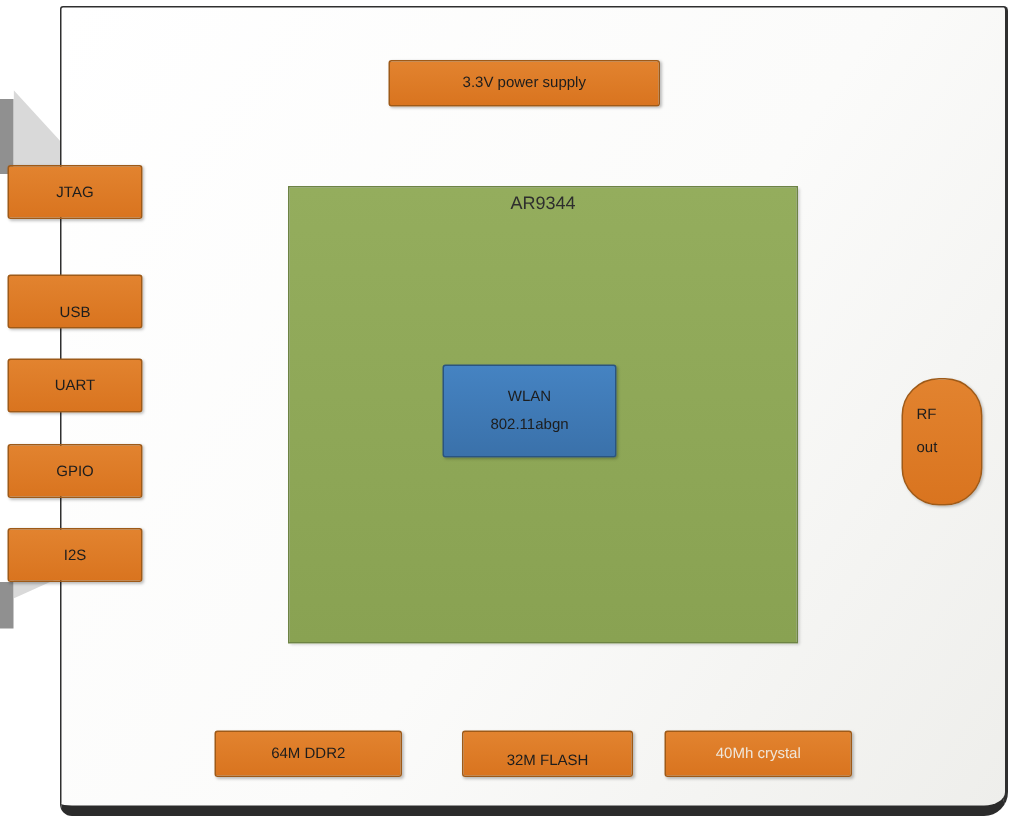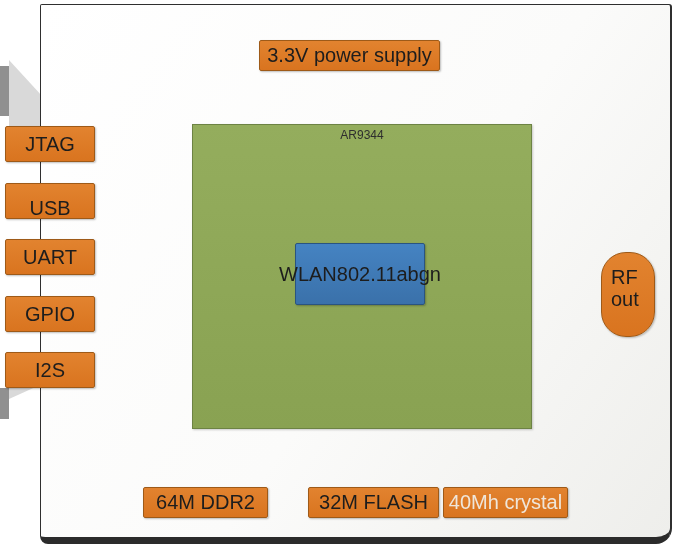--- a/index.html
+++ b/index.html
@@ -54,35 +54,35 @@
     clip-path: polygon(0 0, 100% 0, 100% 55%, 0 100%);
   }
   
   .box {
     position: absolute;
     box-sizing: border-box;
     display: flex;
     align-items: center;
     justify-content: center;
     text-align: center;
-    font-size: 20px;
+    font-size: 10px;
     color: #1d1d1d;
     line-height: 19px;
   }
   .orange {
     background: linear-gradient(180deg, #e2832f 0%, #d9741f 100%);
     border: 1.5px solid #9e5a18;
     border-radius: 2px;
     box-shadow: 1px 1px 2px rgba(0,0,0,0.25);
   }
   
   .power { left: 259px; top: 40px; width: 181px; height: 31px; }
   
   .port { left: 5px; width: 90px; height: 36px; }
-  .port.p0 { top: 126px; }
+  .port.p0 { top: 110px; }
   .port.p1 { top: 183px; align-items: flex-end; }
   .port.p2 { top: 239px; text-align: center; }
   .port.p3 { top: 296px; text-align: right; }
   .port.p4 { top: 352px; }
   
   .chip {
     position: absolute;
     left: 192px; top: 124px;
     width: 340px; height: 305px;
     box-sizing: border-box;
@@ -95,41 +95,42 @@
     top: 3px;
     left: 0;
     width: 100%;
     text-align: center;
     font-size: 12px;
     color: #2e2e2e;
   }
   
   .wlan {
     left: 295px; top: 243px;
-    width: 130px; height: 62px;
+    width: 116px; height: 62px;
     background: linear-gradient(180deg, #4583c2 0%, #3a71aa 100%);
     border: 1.5px solid #2a5480;
     border-radius: 2px;
+    flex-direction: column;
     box-shadow: 1px 1px 2px rgba(0,0,0,0.25);
   }
   
   .rf {
     left: 601px; top: 252px;
     width: 54px; height: 85px;
     flex-direction: column;
     align-items: flex-start;
     justify-content: flex-start;
     padding: 13px 0 0 9px;
     line-height: 22px;
     border-radius: 25px;
   }
   
   .bottom { top: 487px; height: 31px; }
   .ddr2 { left: 143px; width: 125px; }
-  .flash { left: 308px; width: 131px; }
+  .flash { left: 308px; width: 114px; align-items: flex-end; }
   .crystal { left: 443px; width: 125px; color: #efe6da; }
 </style>
 </head>
 <body>
 
 <div class="canvas">
 
   <div class="edge-wedge top"></div>
   <div class="edge-wedge bottom"></div>
   <div class="edge-bar top"></div>

